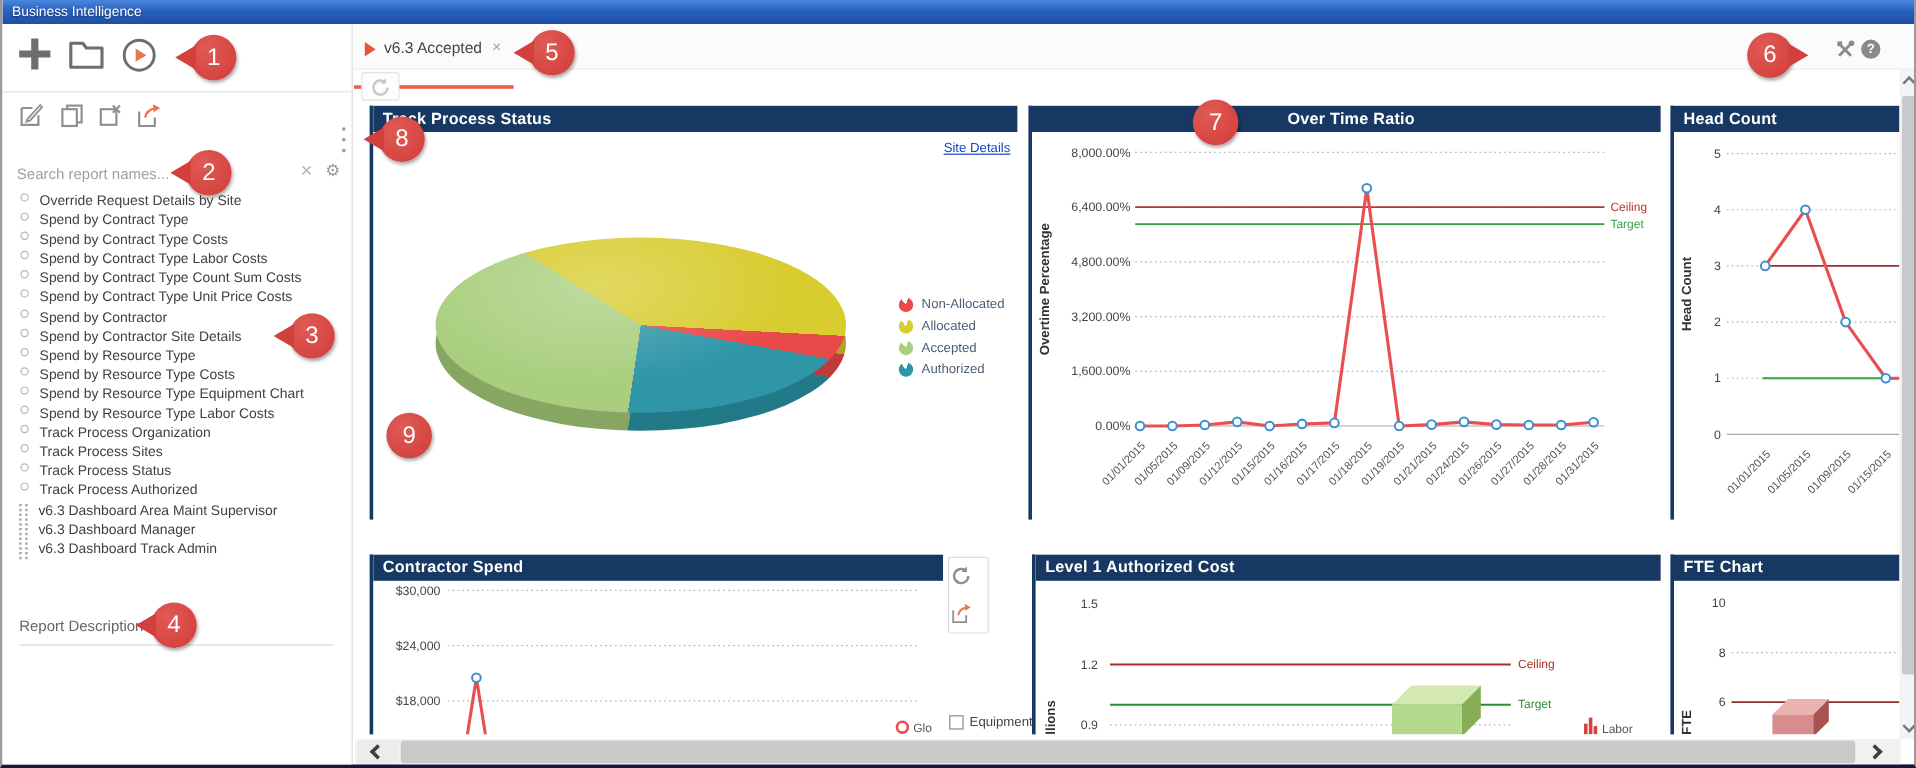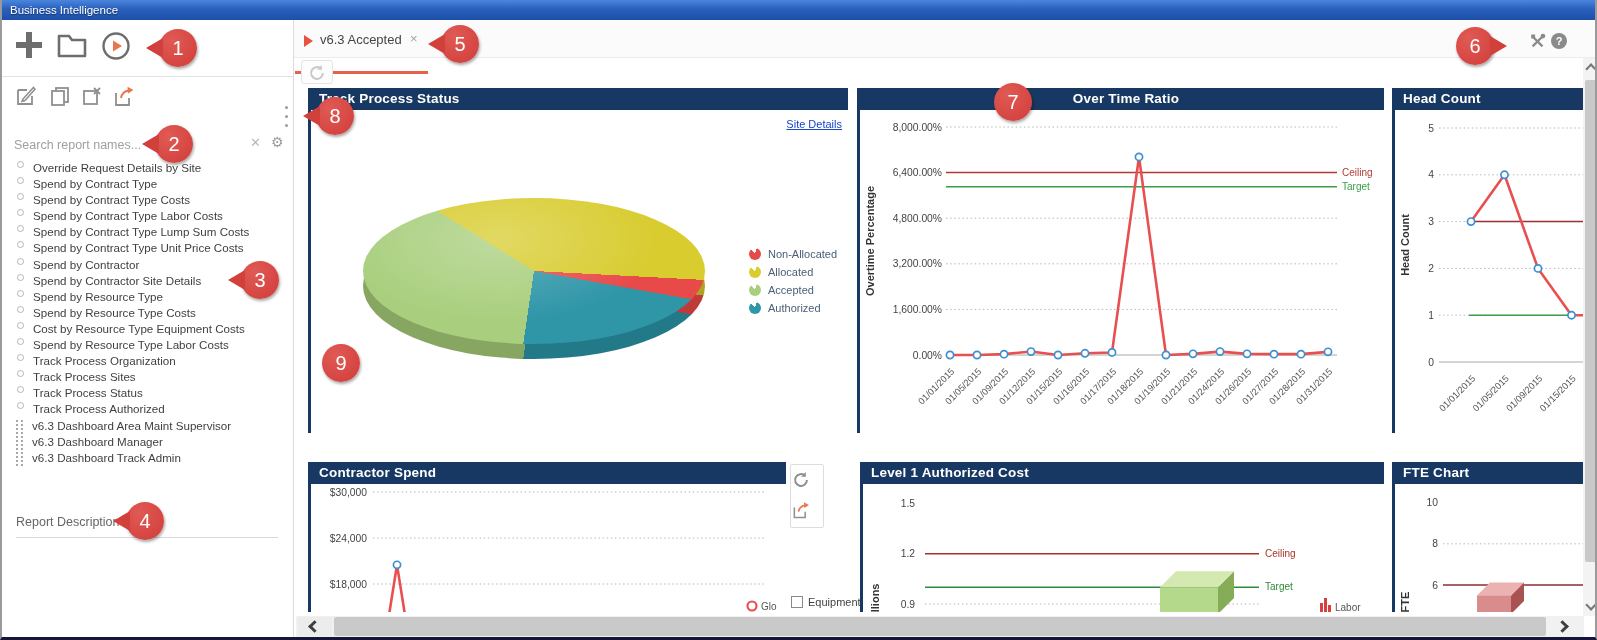--- a/index.html
+++ b/index.html
@@ -160,21 +160,21 @@
         <div class="report-item">
           <span class="radio"></span>
           <span>Spend by Contract Type Costs</span>
         </div>
         <div class="report-item">
           <span class="radio"></span>
           <span>Spend by Contract Type Labor Costs</span>
         </div>
         <div class="report-item">
           <span class="radio"></span>
-          <span>Spend by Contract Type Lump Sum Costs</span>
+          <span>Spend by Contract Type Count Sum Costs</span>
         </div>
         <div class="report-item">
           <span class="radio"></span>
           <span>Spend by Contract Type Unit Price Costs</span>
         </div>
         <div class="report-item">
           <span class="radio"></span>
           <span>Spend by Contractor</span>
         </div>
         <div class="report-item">
@@ -184,21 +184,21 @@
         <div class="report-item">
           <span class="radio"></span>
           <span>Spend by Resource Type</span>
         </div>
         <div class="report-item">
           <span class="radio"></span>
           <span>Spend by Resource Type Costs</span>
         </div>
         <div class="report-item">
           <span class="radio"></span>
-          <span>Cost by Resource Type Equipment Costs</span>
+          <span>Spend by Resource Type Equipment Chart</span>
         </div>
         <div class="report-item">
           <span class="radio"></span>
           <span>Spend by Resource Type Labor Costs</span>
         </div>
         <div class="report-item">
           <span class="radio"></span>
           <span>Track Process Organization</span>
         </div>
         <div class="report-item">

